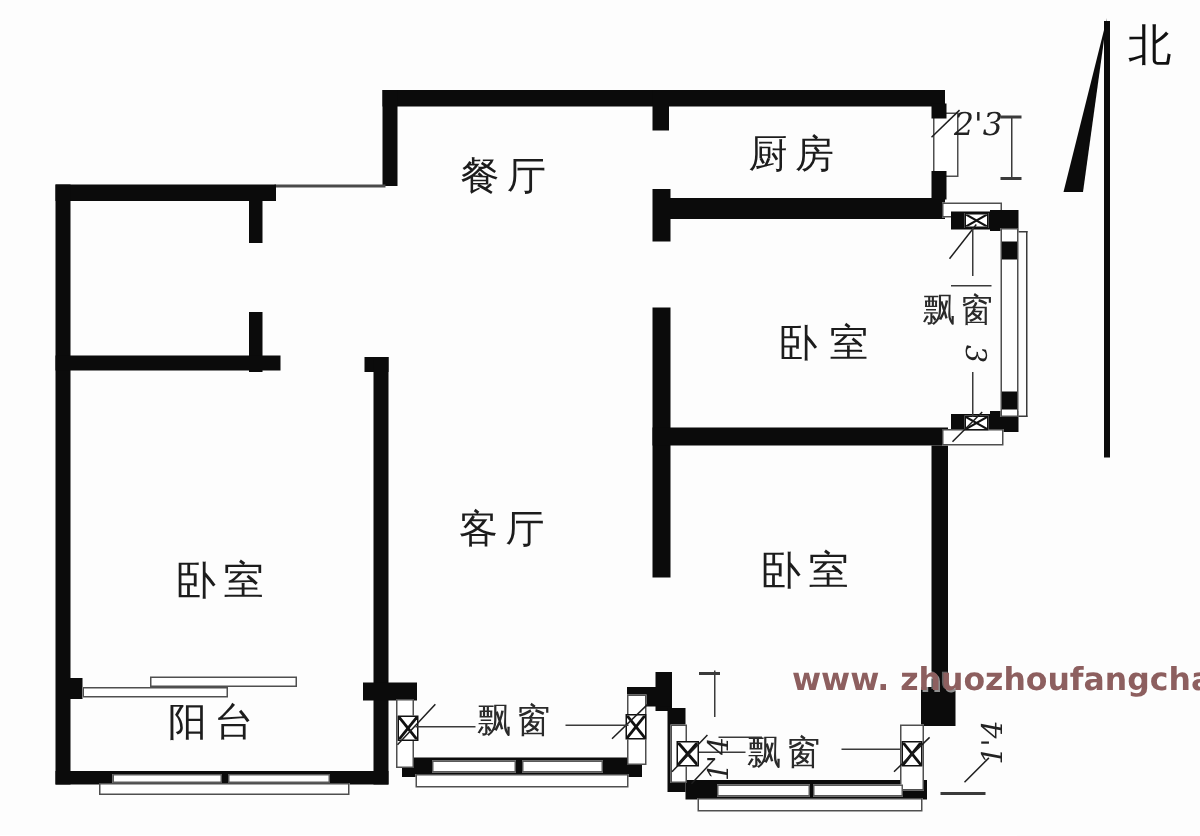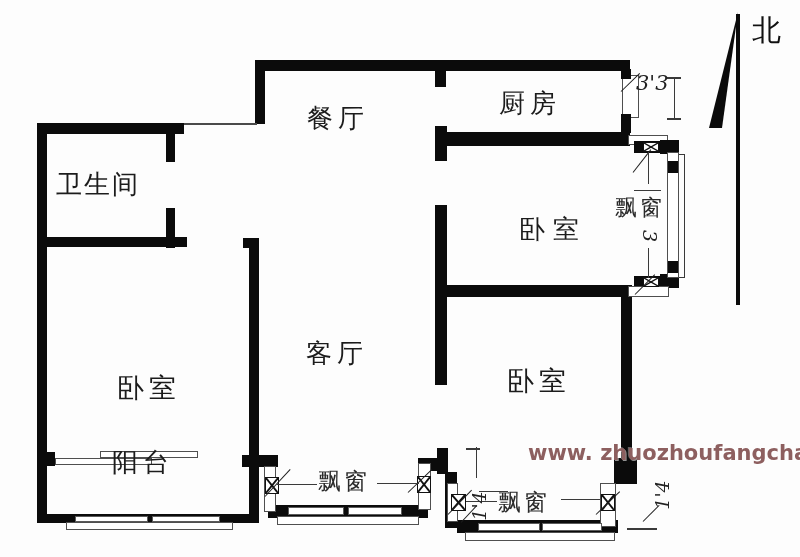--- a/index.html
+++ b/index.html
@@ -151,33 +151,32 @@
   <div class="ln" style="left:377px;top:483px;width:42px;height:1px"></div>
   <div class="ln" style="left:466px;top:501px;width:31px;height:1px"></div>
   <div class="ln" style="left:561px;top:499px;width:39px;height:1px"></div>
 
   <svg class="arrow" style="left:703px;top:8px;width:64px;height:300px" viewBox="0 0 64 300">
     <rect x="33" y="6" width="4" height="291" fill="#0b0b0b"></rect>
     <polygon points="35,4 6,120 19,120" fill="#0b0b0b"></polygon>
   </svg>
   <div class="compass-label" style="left:752px;top:16px">北</div>
 
-  <div class="room" style="left:56px;top:170px;letter-spacing:2px">卫生间</div>
   <div class="room" style="left:307px;top:104px">餐厅</div>
   <div class="room" style="left:499px;top:89px">厨房</div>
   <div class="room" style="left:519px;top:215px;letter-spacing:8px">卧室</div>
   <div class="room" style="left:306px;top:339px">客厅</div>
   <div class="room" style="left:117px;top:373px;font-size:27px">卧室</div>
   <div class="room" style="left:507px;top:366px;font-size:27px">卧室</div>
-  <div class="room" style="left:112px;top:448px">阳台</div>
+  <div class="room" style="left:112px;top:468px">阳台</div>
 
   <div class="bay" style="left:615px;top:196px;font-size:22px">飘窗</div>
   <div class="bay" style="left:318px;top:469px">飘窗</div>
   <div class="bay" style="left:498px;top:490px">飘窗</div>
 
-  <div class="dim" style="left:636px;top:73px;font-size:21px">3'3</div>
+  <div class="dim" style="left:636px;top:73px;font-size:21px">2'3</div>
   <div class="dim" style="left:639px;top:226px;width:20px;height:20px;text-align:center;transform:rotate(90deg)">3</div>
   <div class="dim" style="left:458px;top:496px;width:44px;height:20px;text-align:center;transform:rotate(-90deg)">1'4</div>
   <div class="dim" style="left:641px;top:485px;width:44px;height:20px;text-align:center;transform:rotate(-90deg)">1'4</div>
 
   <div class="wm wm2" style="left:528px;top:441px">www. zhuozhoufangchan. com</div>
 
 </div>
 
 </body></html>

